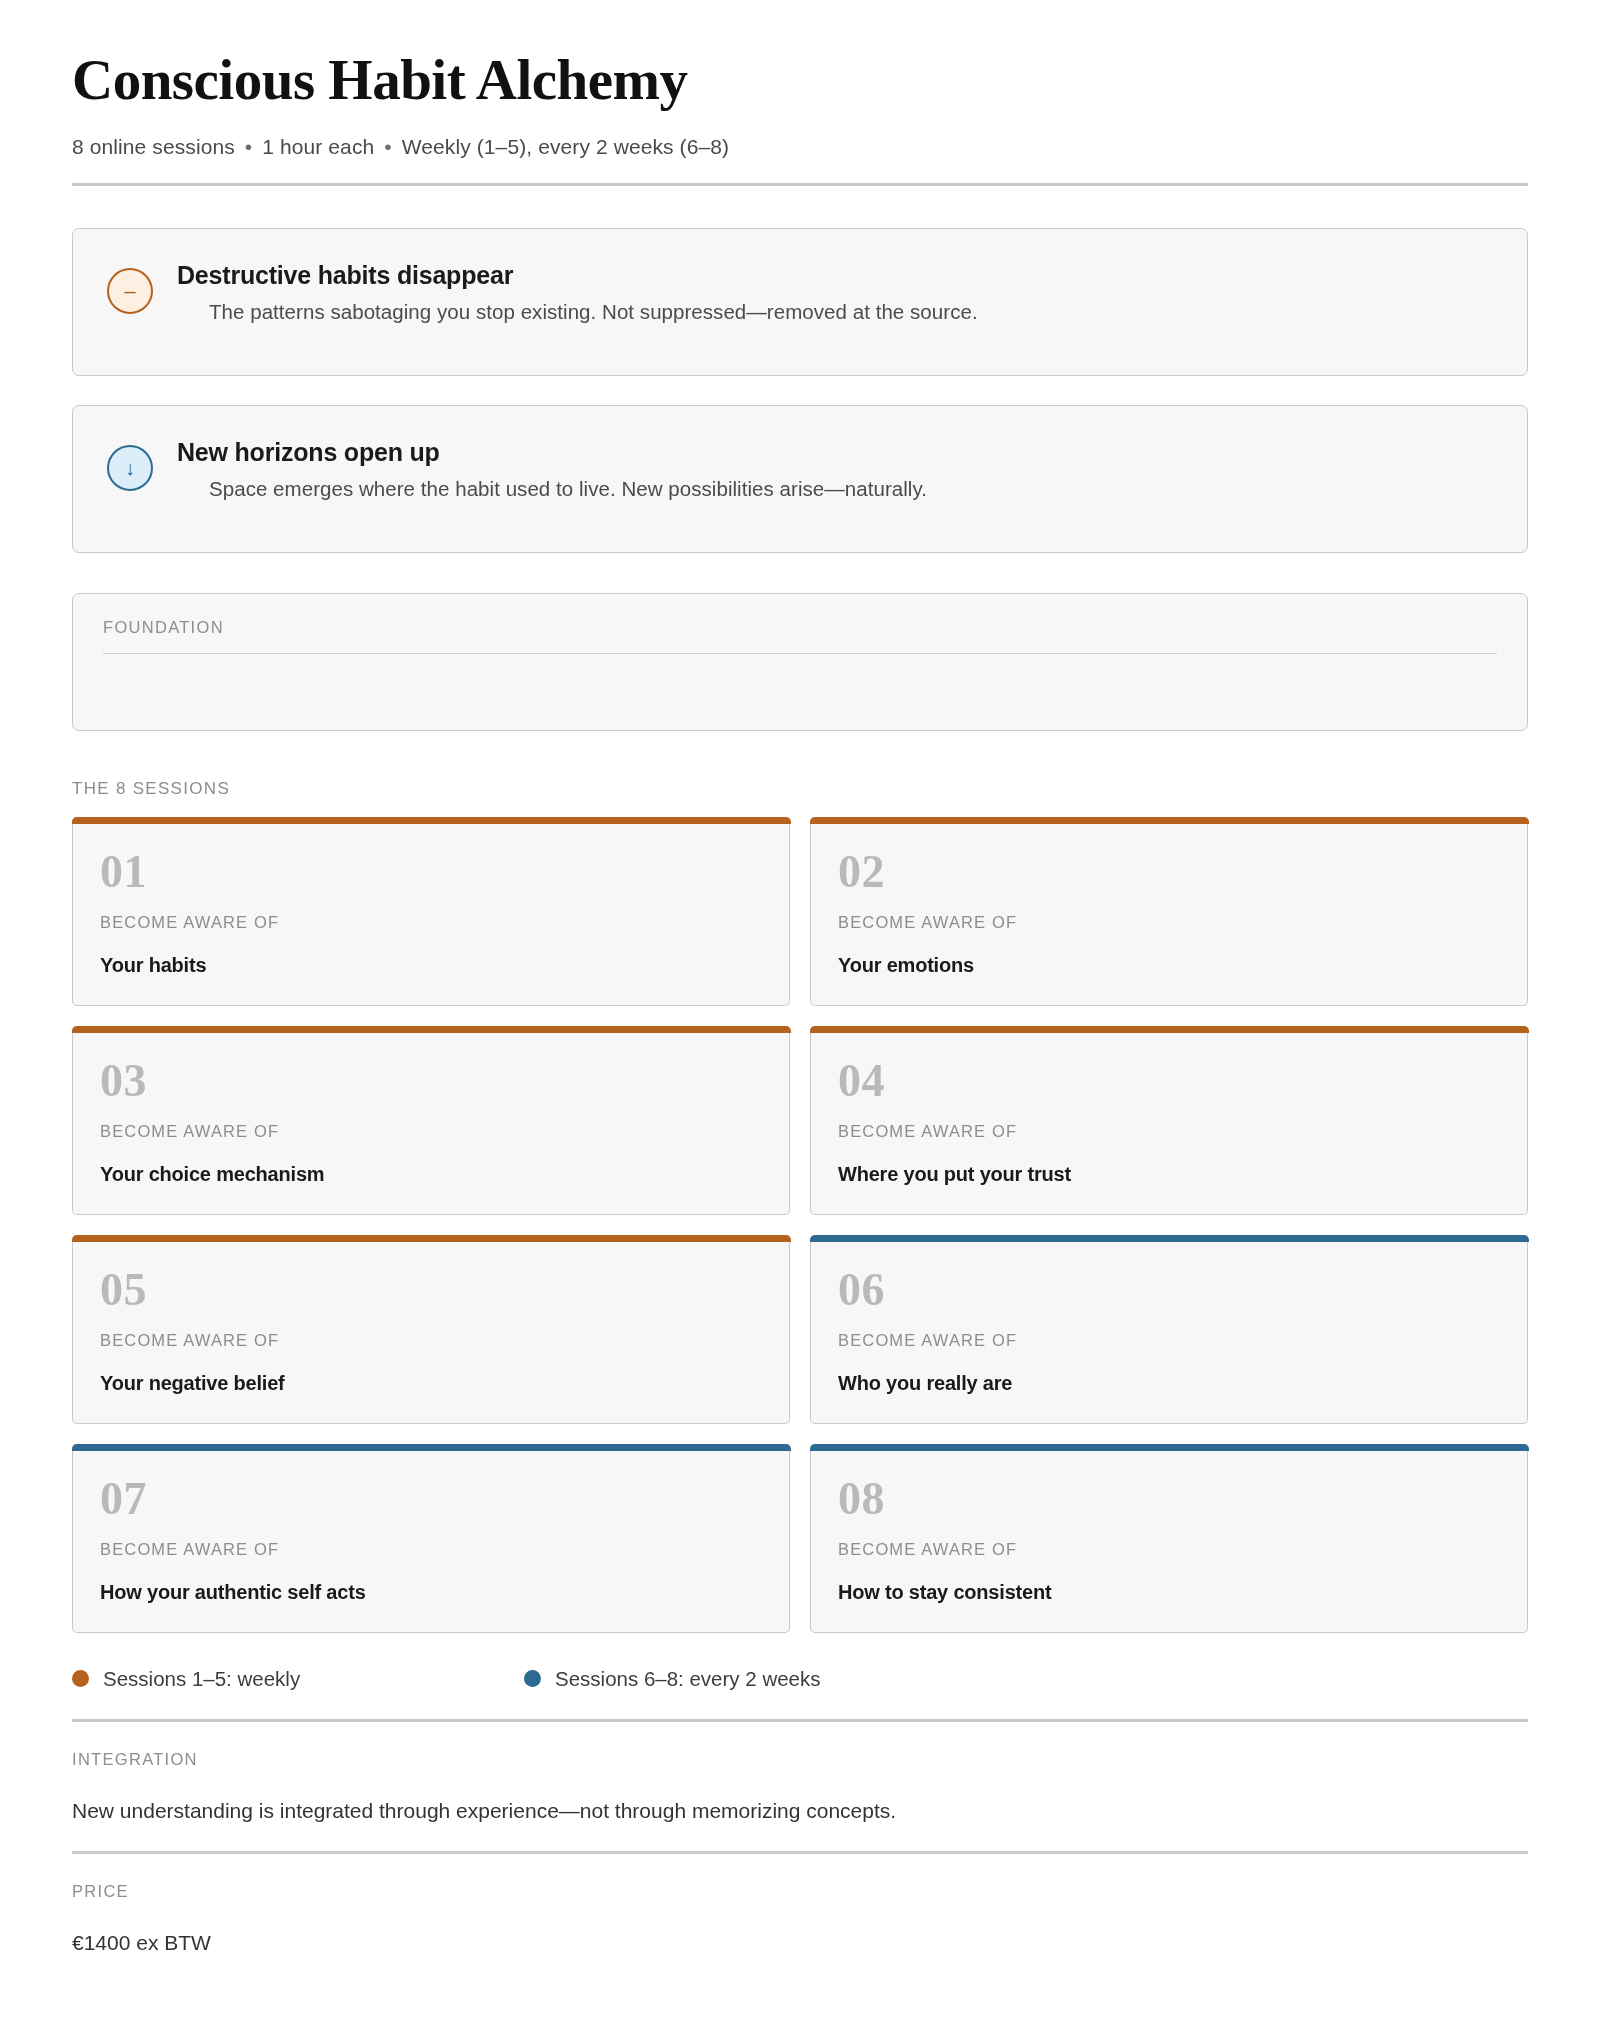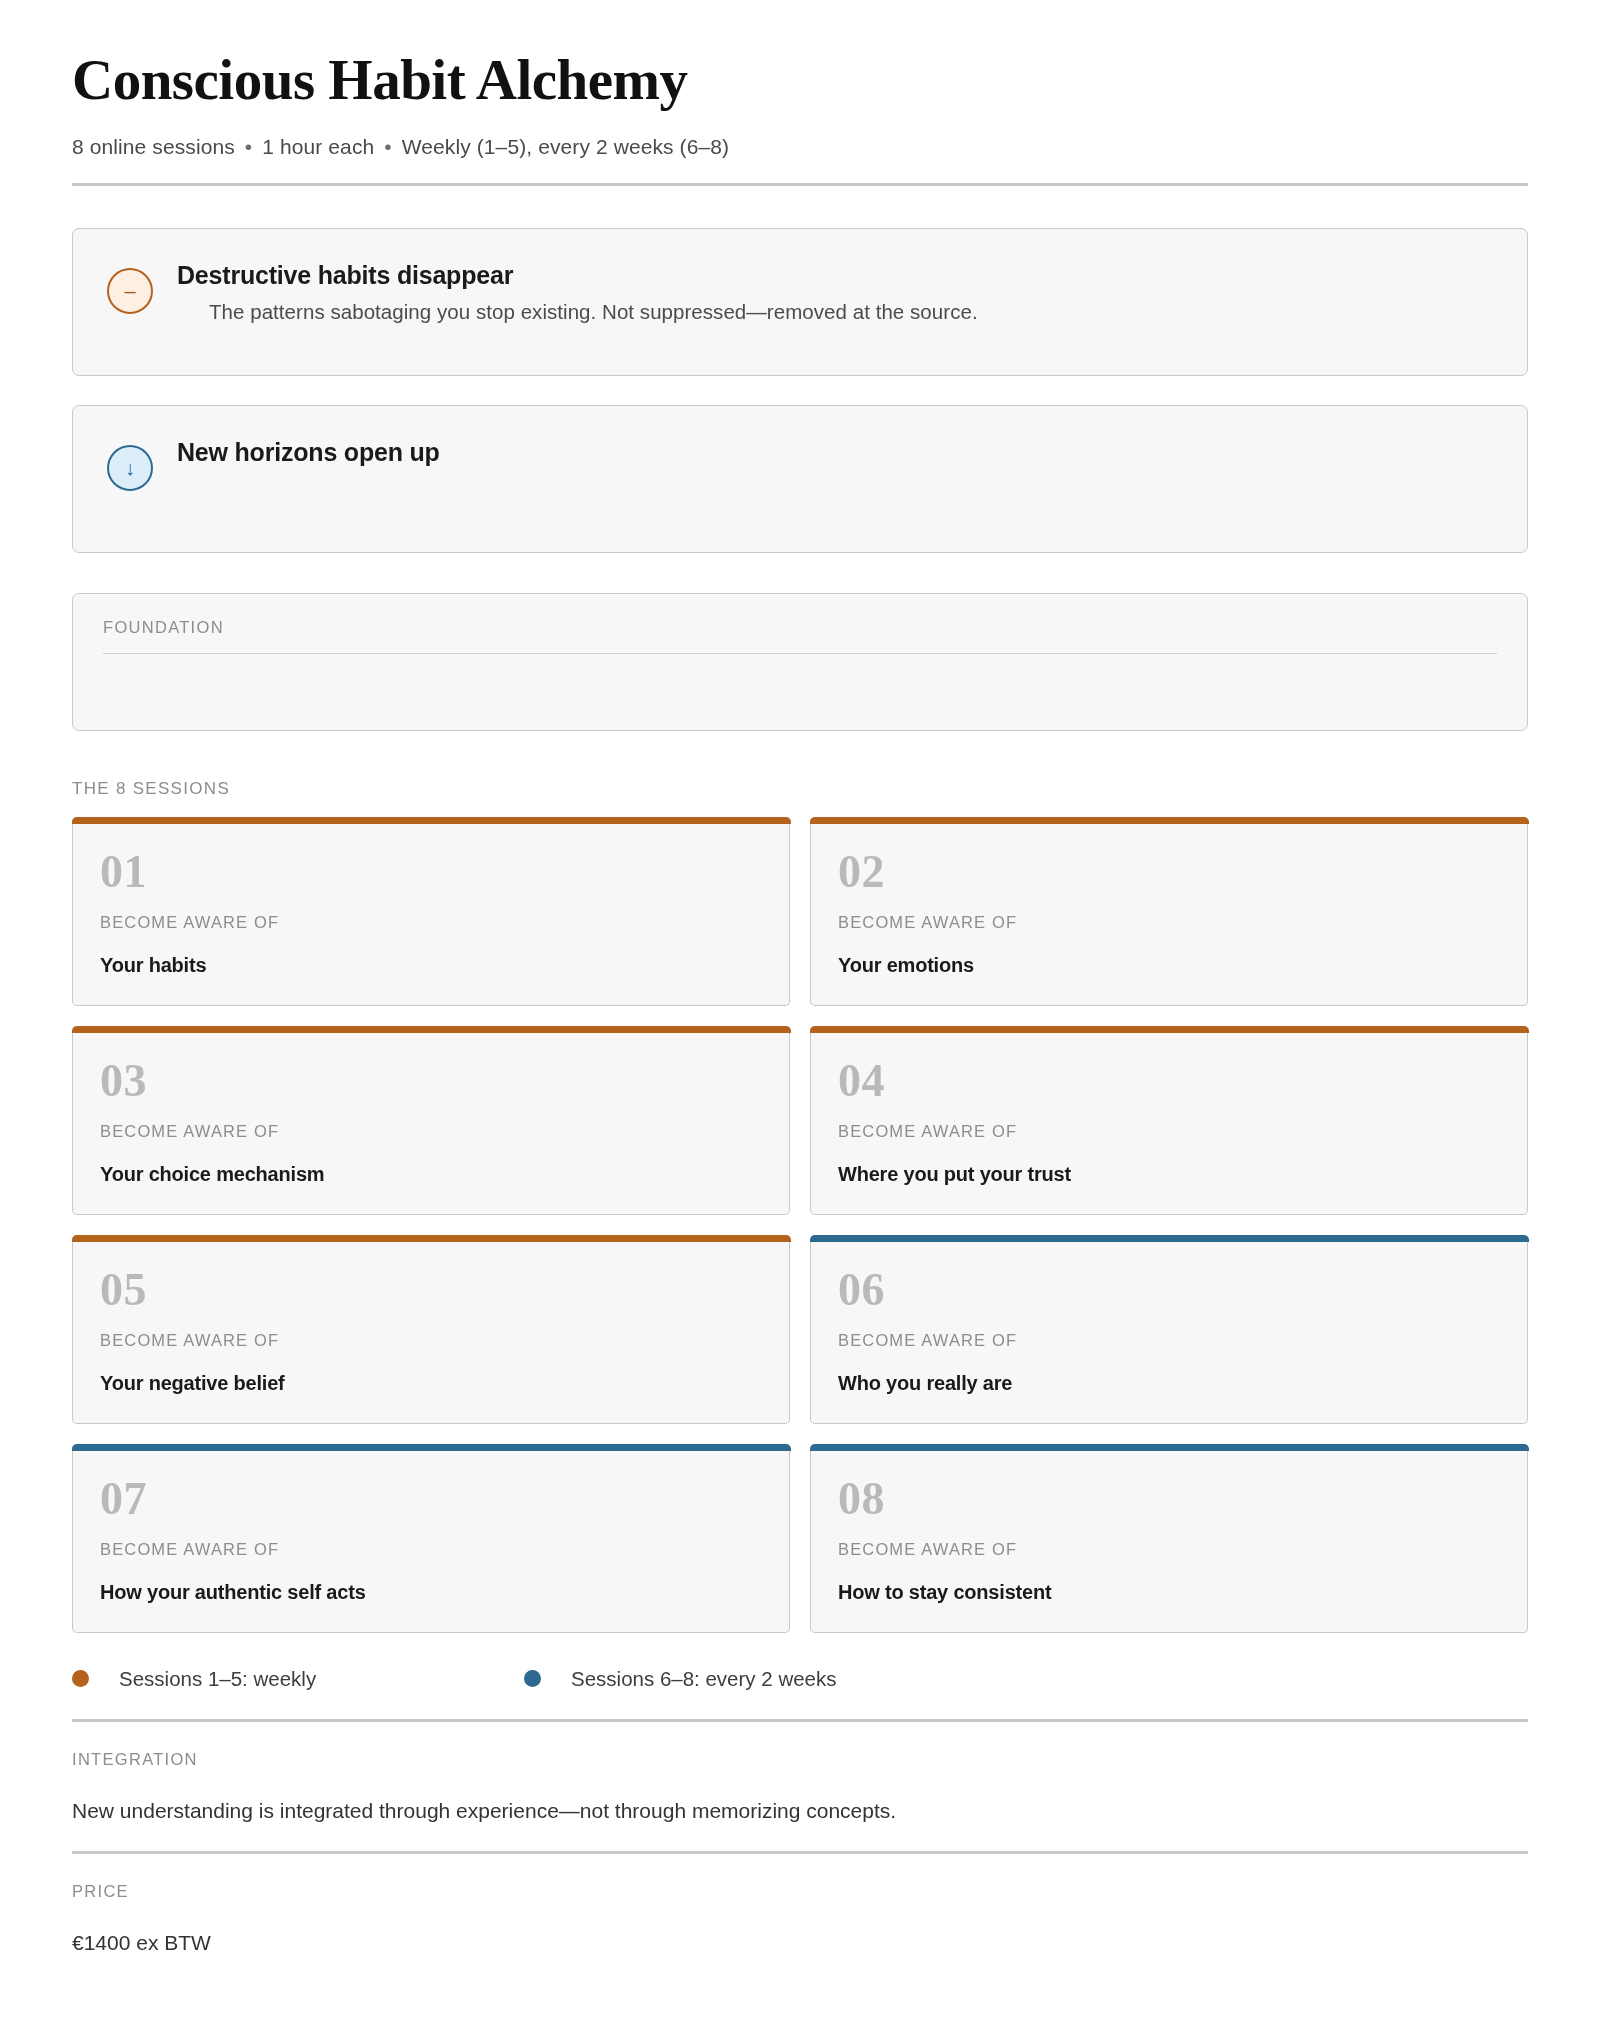--- a/index.html
+++ b/index.html
@@ -212,21 +212,21 @@
 
   
   .legend {
     margin-top: 34px;
     display: flex;
     align-items: center;
   }
   .legend-item {
     display: flex;
     align-items: center;
-    gap: 30px;
+    gap: 14px;
     font-size: 20.5px;
     color: #3d3d3d;
   }
   .legend-item:first-child { width: 452px; flex: 0 0 452px; }
   .legend-dot {
     width: 17px; height: 17px;
     border-radius: 50%;
     flex: 0 0 17px;
   }
 
@@ -269,20 +269,21 @@
       <div class="badge minus">–</div>
       <div class="outcome-body">
         <div class="outcome-title">Destructive habits disappear</div>
         <div class="outcome-desc">The patterns sabotaging you stop existing. Not suppressed—removed at the source.</div>
       </div>
     </div>
     <div class="outcome-card">
       <div class="badge arrow">↓</div>
       <div class="outcome-body">
         <div class="outcome-title">New horizons open up</div>
+        <div class="outcome-desc">Space emerges where the habit used to live. New possibilities arise—naturally.</div>
       </div>
     </div>
   </div>
 
   <div class="foundation">
     <div class="foundation-label">FOUNDATION</div>
     <div class="foundation-hr"></div>
   </div>
 
   <div class="sessions-label">THE 8 SESSIONS</div>

